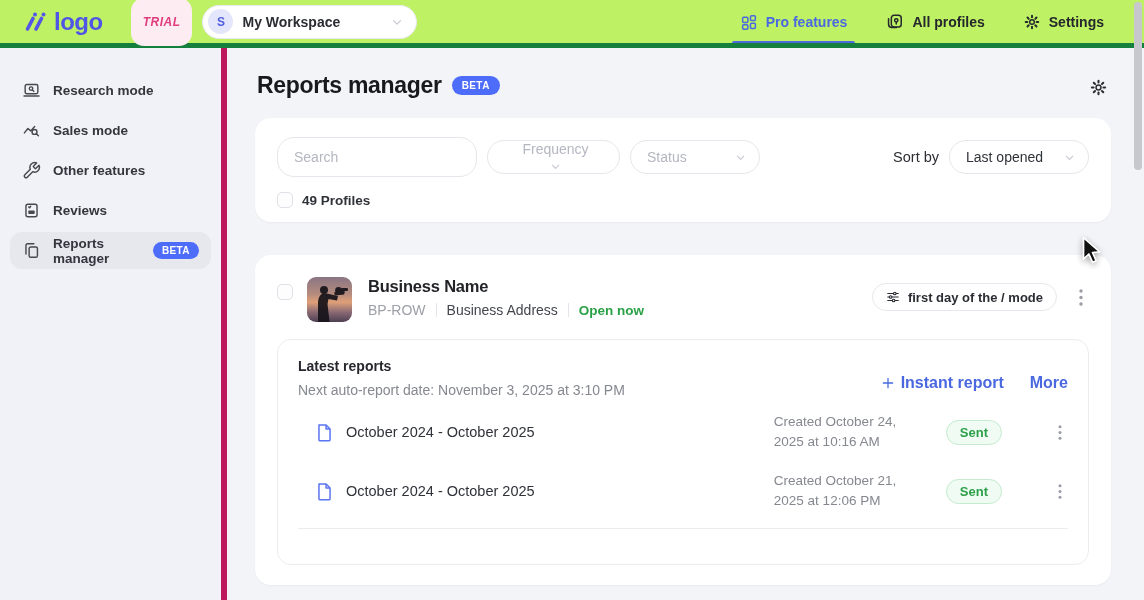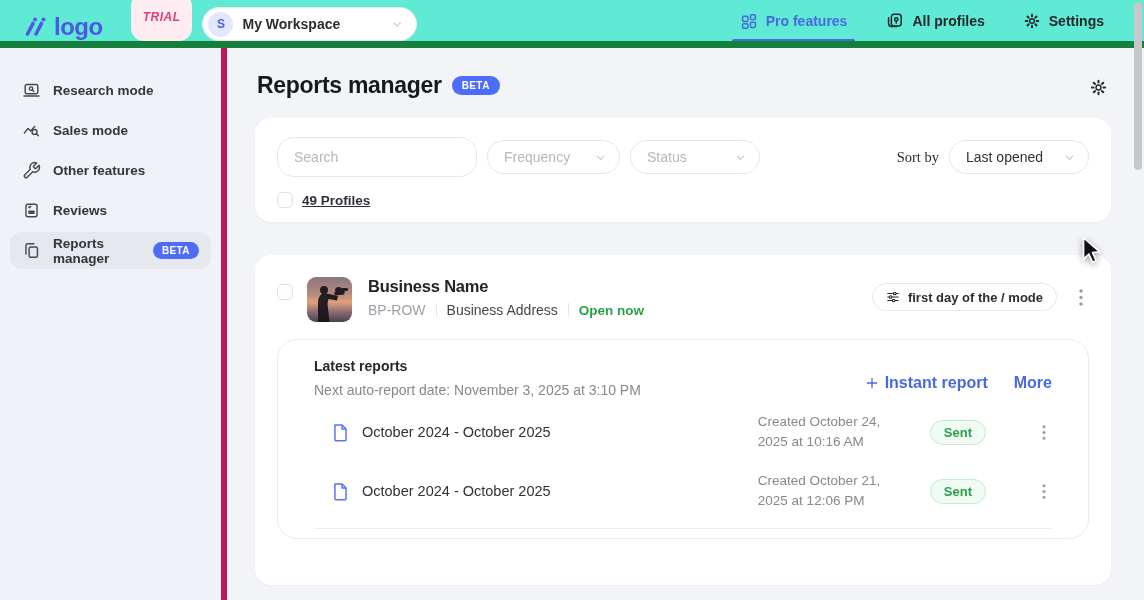--- a/index.html
+++ b/index.html
@@ -6,22 +6,22 @@
   html,body { width:1144px; height:600px; overflow:hidden; }
   body {
     font-family:"Liberation Sans","DejaVu Sans",sans-serif;
     background:#f3f4f8; color:#2b2d33; position:relative;
   }
   svg { display:block; }
 
   
   .header {
     position:absolute; top:0; left:0; width:1144px; height:48px;
-    background:#5eead4; border-bottom:7px solid #15803d;
-    display:flex; align-items:flex-end; padding:0 26px 0 22px; z-index:5;
+    background:#bef264; border-bottom:5px solid #15803d;
+    display:flex; align-items:center; padding:0 26px 0 22px; z-index:5;
   }
   .logo { display:flex; align-items:center; gap:6px; }
   .logo-text { font-size:24px; font-weight:800; color:#4f55e5; letter-spacing:-0.5px; }
   .trial-badge {
     margin-left:28px; background:#fdecf2; color:#e23d7e;
     font-size:12px; font-weight:700; letter-spacing:.5px;
     padding:17px 12px; border-radius:13px;font-style:italic;
   }
   .workspace-pill {
     margin-left:10px; height:34px; width:215px;
@@ -85,26 +85,26 @@
     width:200px; height:40px; border:1px solid #e6e7ec; border-radius:17px;
     padding:0 16px; font-size:14px; color:#2b2d33; outline:none; background:#fff;
     font-family:"Liberation Sans","DejaVu Sans",sans-serif;
   }
   .search-input::placeholder { color:#b4b7c0; }
   .select-pill {
     height:34px; border:1px solid #e6e7ec; border-radius:17px; background:#fff;
     display:flex; align-items:center; justify-content:space-between;
     padding:0 12px 0 16px; font-size:14px; color:#b4b7c0; cursor:pointer;
   }
-  .select-freq { width:133px; margin-left:10px; }
+  .select-freq { width:133px; margin-left:10px;flex-direction:column; }
   .select-status { width:130px; margin-left:10px; }
   .sort-group { margin-left:auto; display:flex; align-items:center; gap:10px; }
-  .sort-label { font-size:14.5px; color:#2b2d33; font-weight:400;font-family:Liberation Serif, serif; }
+  .sort-label { font-size:14.5px; color:#2b2d33; font-weight:400; }
   .select-sort { width:140px; color:#2f3238; }
-  .profiles-row { display:flex; align-items:center; gap:9px; margin-top:15px;text-decoration:underline; }
+  .profiles-row { display:flex; align-items:center; gap:9px; margin-top:15px; }
   .checkbox {
     width:16px; height:16px; border:1.5px solid #e0e1e7; border-radius:5px; background:#fdfdfe; cursor:pointer;
   }
   .profiles-label { font-size:13.5px; font-weight:700; color:#2f3238; }
 
   
   .business-card { top:207px; height:330px; padding:22px; }
   .biz-row { display:flex; align-items:flex-start; }
   .biz-check { margin-top:7px; }
   .biz-thumb {
@@ -122,22 +122,22 @@
   .biz-right { margin-left:auto; display:flex; align-items:center; gap:16px; margin-top:6px; }
   .schedule-pill {
     display:flex; align-items:center; gap:8px; height:28px; padding:0 13px;
     border:1px solid #e7e8ed; border-radius:14px; background:#fff;
     font-size:13px; font-weight:700; color:#2b2d33; cursor:pointer; white-space:nowrap;
   }
   .kebab { color:#9a9da6; cursor:pointer; padding:2px 6px; }
 
   
   .reports-card {
-    margin-top:17px; border:1px solid #ececf1; border-radius:20px;
-    height:200px; padding:18px 36px; overflow:hidden;
+    margin-top:17px; border:1px solid #ececf1; border-radius:14px;
+    height:226px; padding:18px 20px; overflow:hidden;
   }
   .reports-head { display:flex; align-items:flex-start; }
   .reports-title { font-size:14px; font-weight:700; color:#26282d; }
   .reports-next { font-size:14px; color:#85888f; margin-top:8px; }
   .reports-actions { margin-left:auto; display:flex; align-items:center; gap:26px; margin-top:16px; }
   .link-blue { display:flex; align-items:center; gap:6px; color:#4a68e0; font-size:16px; font-weight:600; cursor:pointer; }
   .report-row { display:flex; align-items:center; height:50px; margin-top:9px; padding-left:18px; }
   .report-doc { color:#5b74f0; flex:none; }
   .report-title { font-size:14.5px; color:#2f3238; margin-left:13px; flex:1; }
   .report-created { width:150px; font-size:13.5px; color:#85888f; line-height:1.45; margin-right:22px; }

